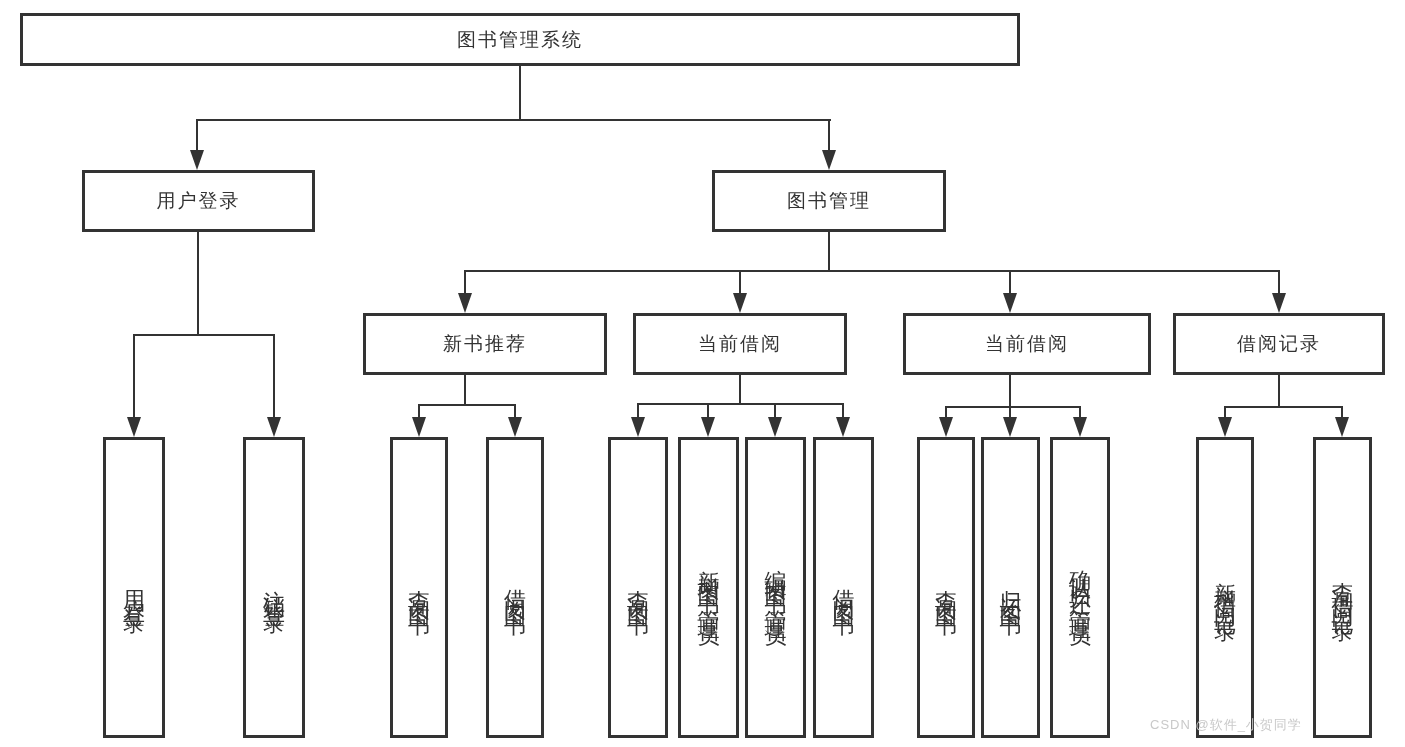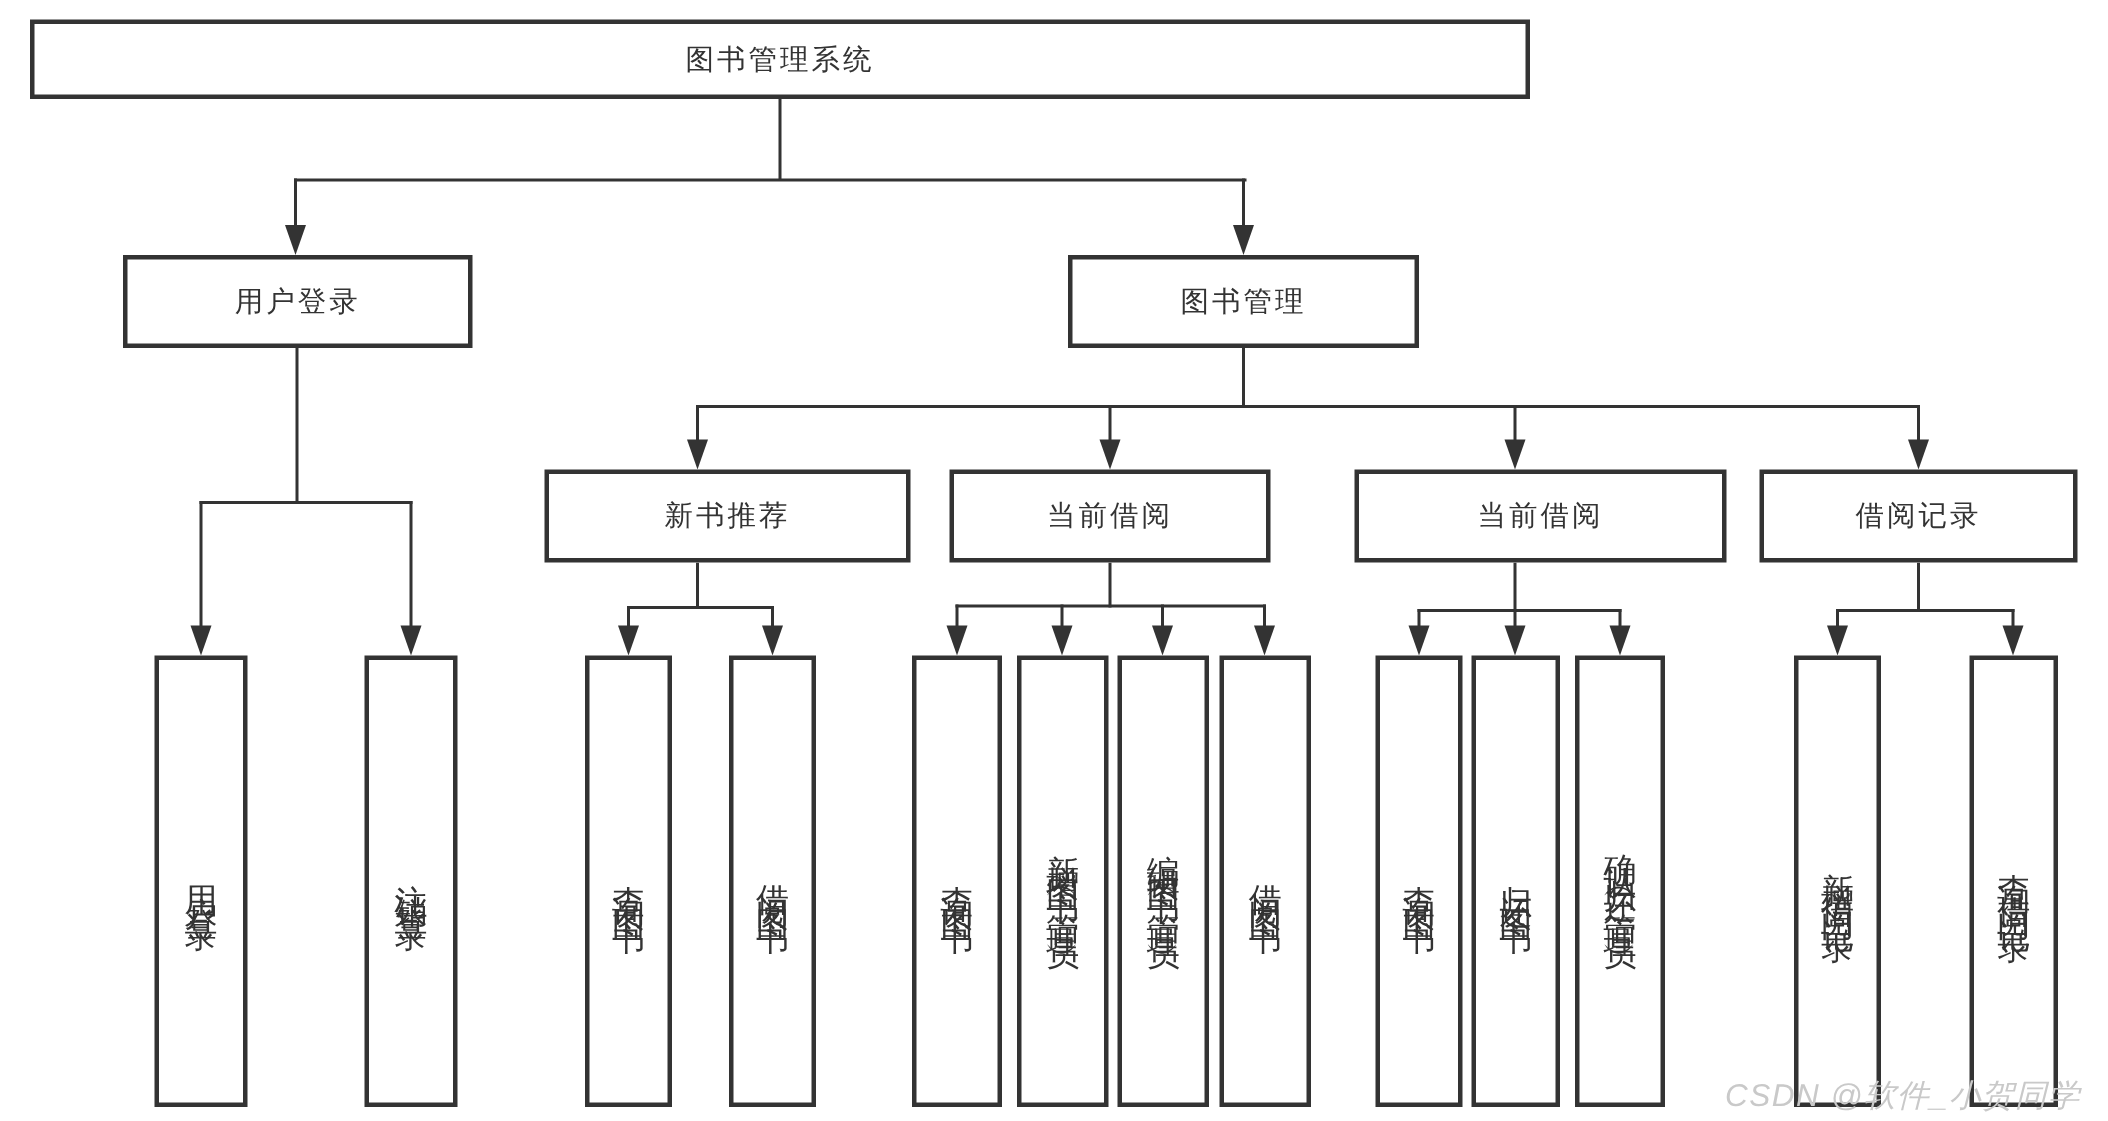--- a/index.html
+++ b/index.html
@@ -17,21 +17,21 @@
     font-size:22px;color:#333;letter-spacing:8px;line-height:1;white-space:nowrap;
   }
   .line{position:absolute;background:#333;z-index:1;}
   .arrow{
     position:absolute;width:0;height:0;z-index:1;
     border-left:7px solid transparent;border-right:7px solid transparent;
     border-top:20px solid #333;
   }
   .watermark{
     position:absolute;left:1150px;top:716px;z-index:6;
-    font-size:21px;color:#c9c9c9;white-space:nowrap;letter-spacing:1px;font-style:italic;
+    font-size:13px;color:#c9c9c9;white-space:nowrap;letter-spacing:1px;
   }
 </style>
 </head>
 <body>
 
 <div class="canvas">
 
   <div class="box" style="left:20px;top:13px;width:1000px;height:53px">
     <span class="hlbl">图书管理系统</span>
   </div>

